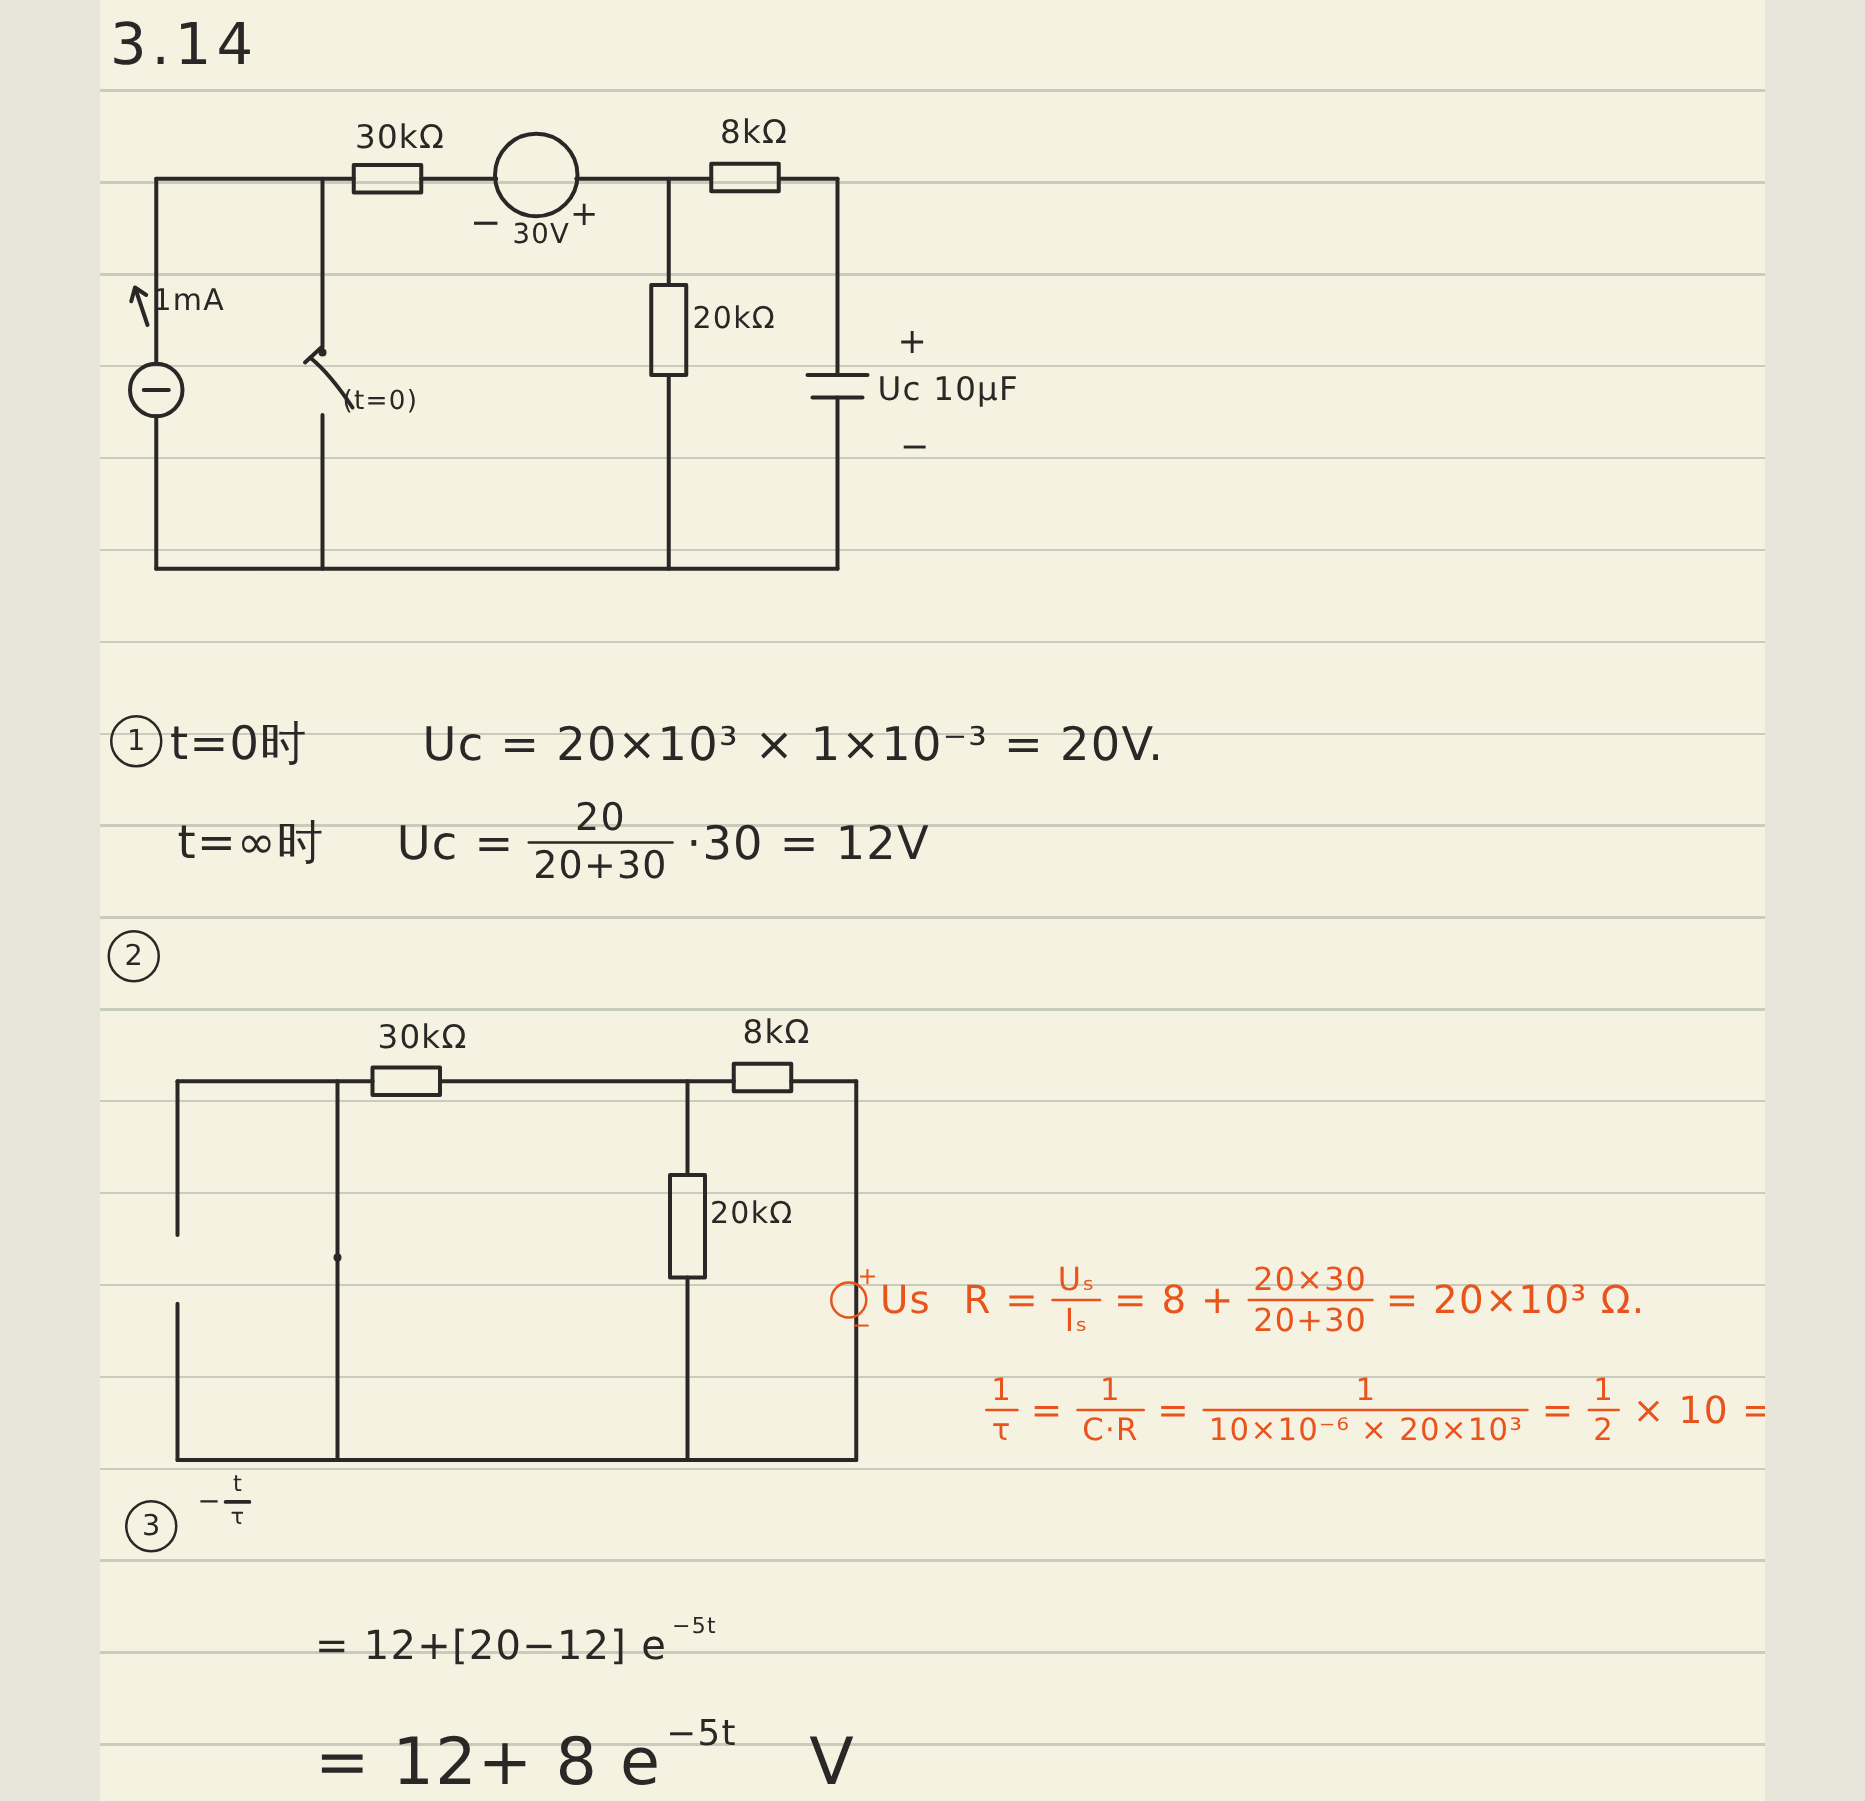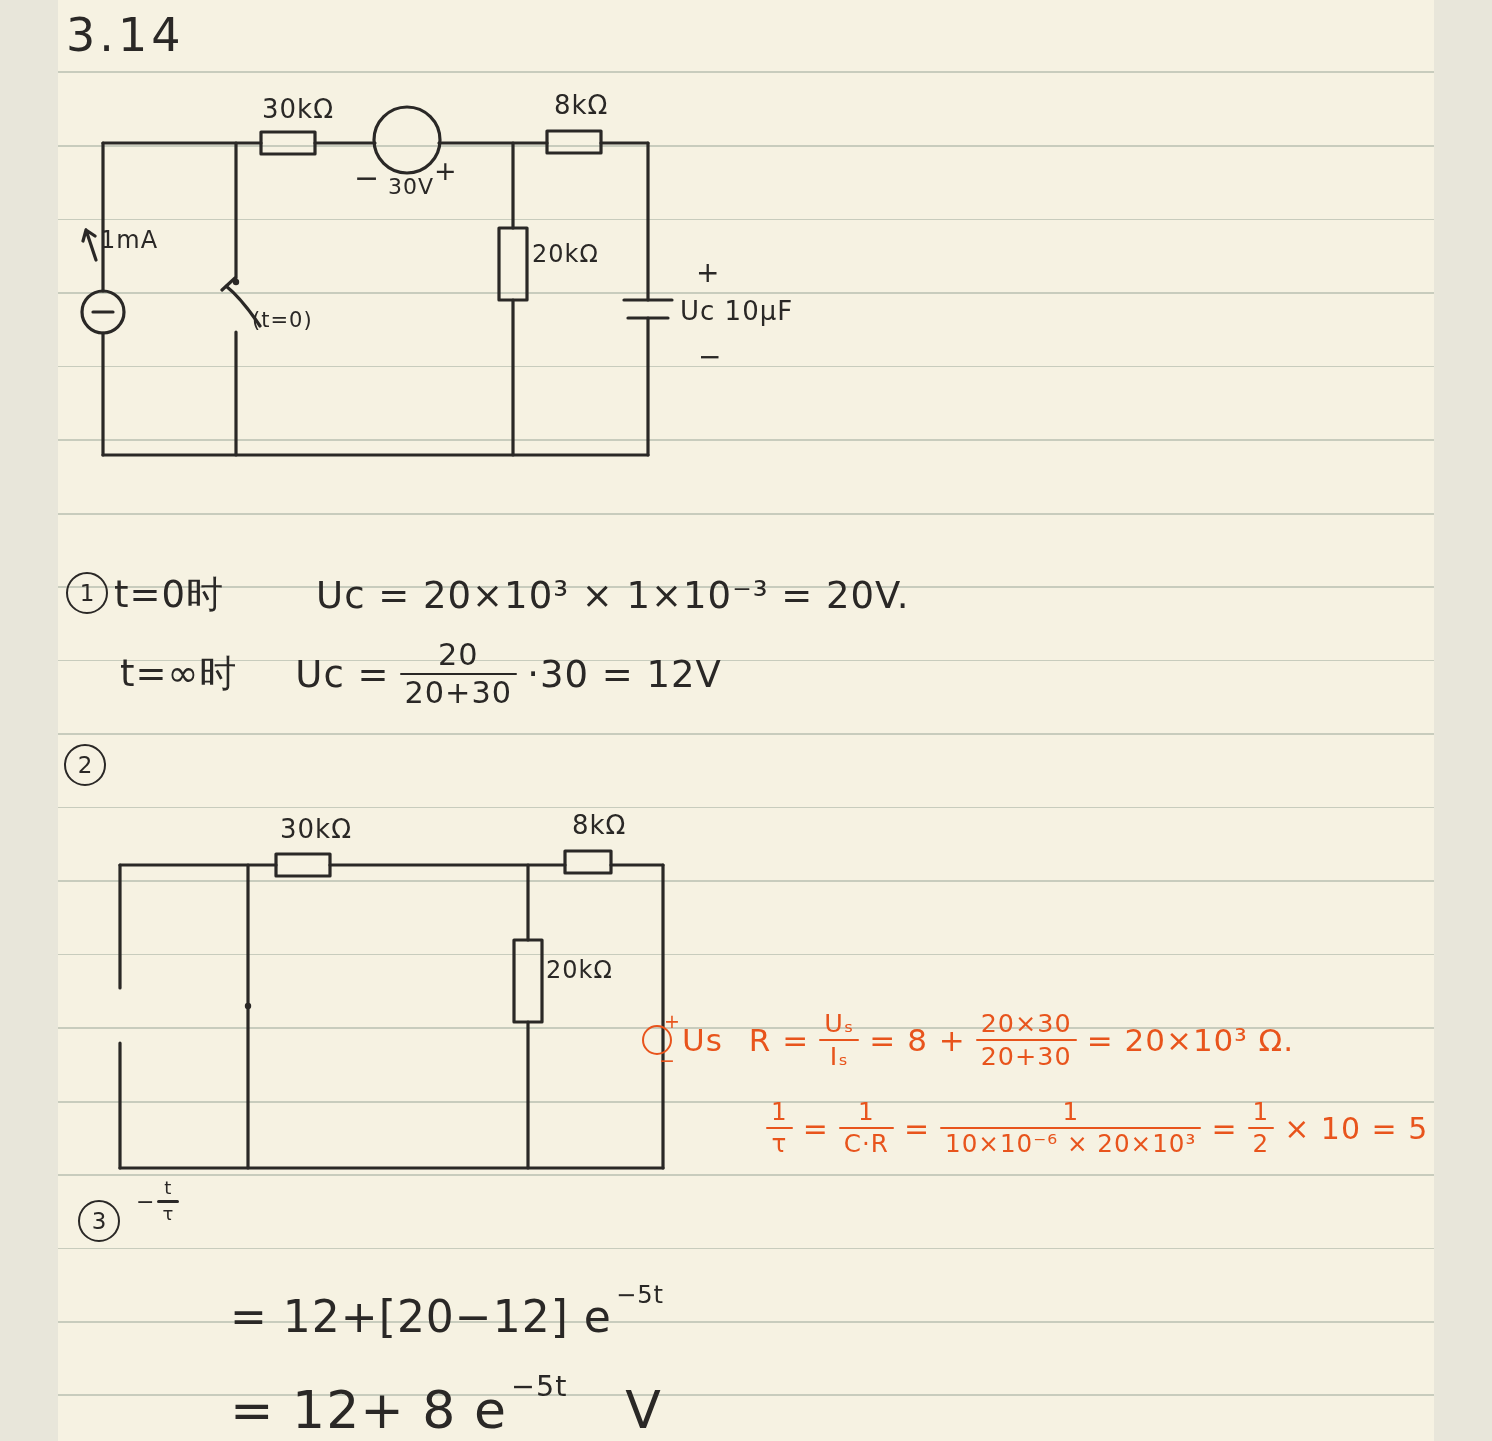--- a/index.html
+++ b/index.html
@@ -8,21 +8,20 @@
     position:relative;
     width:1332px; height:1441px;
     margin:0 auto;
     background-color:#f6f2e2;
     background-image: repeating-linear-gradient(180deg,
       rgba(0,0,0,0) 0px, rgba(0,0,0,0) 71.5px,
       #c8ccbd 71.5px, #c8ccbd 73.5px);
     overflow:hidden;
     font-family:"DejaVu Sans", sans-serif;
     color:#2a2826;
-    padding-left:44px;
   }
   .ink { color:#2a2826; }
   .accent { color:#e8541c; }
   .eq { position:absolute; display:flex; align-items:center; white-space:pre; letter-spacing:1px; }
   .title { position:absolute; font-size:46px; letter-spacing:4px; }
   .circnum {
     position:absolute; width:38px; height:38px;
     border:2.6px solid currentColor; border-radius:50%;
     display:flex; align-items:center; justify-content:center;
     font-size:23px;
@@ -185,21 +184,21 @@
   <div class="eq ink" style="left:74px; top:1190px; font-size:40px; height:60px;">
     <span class="sup">
       <span>−</span>
       <span class="frac">
         <span class="num">t</span>
         <span class="bar"></span>
         <span class="den">τ</span>
       </span>
     </span>
   </div>
-  <div class="eq ink" style="left:172px; top:1288px; font-size:44px; height:56px;">
+  <div class="eq ink" style="left:172px; top:1288px; font-size:32px; height:56px;">
     <span>= 12+[20−12] e</span>
     <span class="sup">−5t</span>
   </div>
   <div class="eq ink" style="left:172px; top:1382px; font-size:52px; height:56px;">
     <span>= 12+ 8 e</span>
     <span class="sup">−5t</span>
     <span style="margin-left:58px;">V</span>
   </div>
 
 </div>

